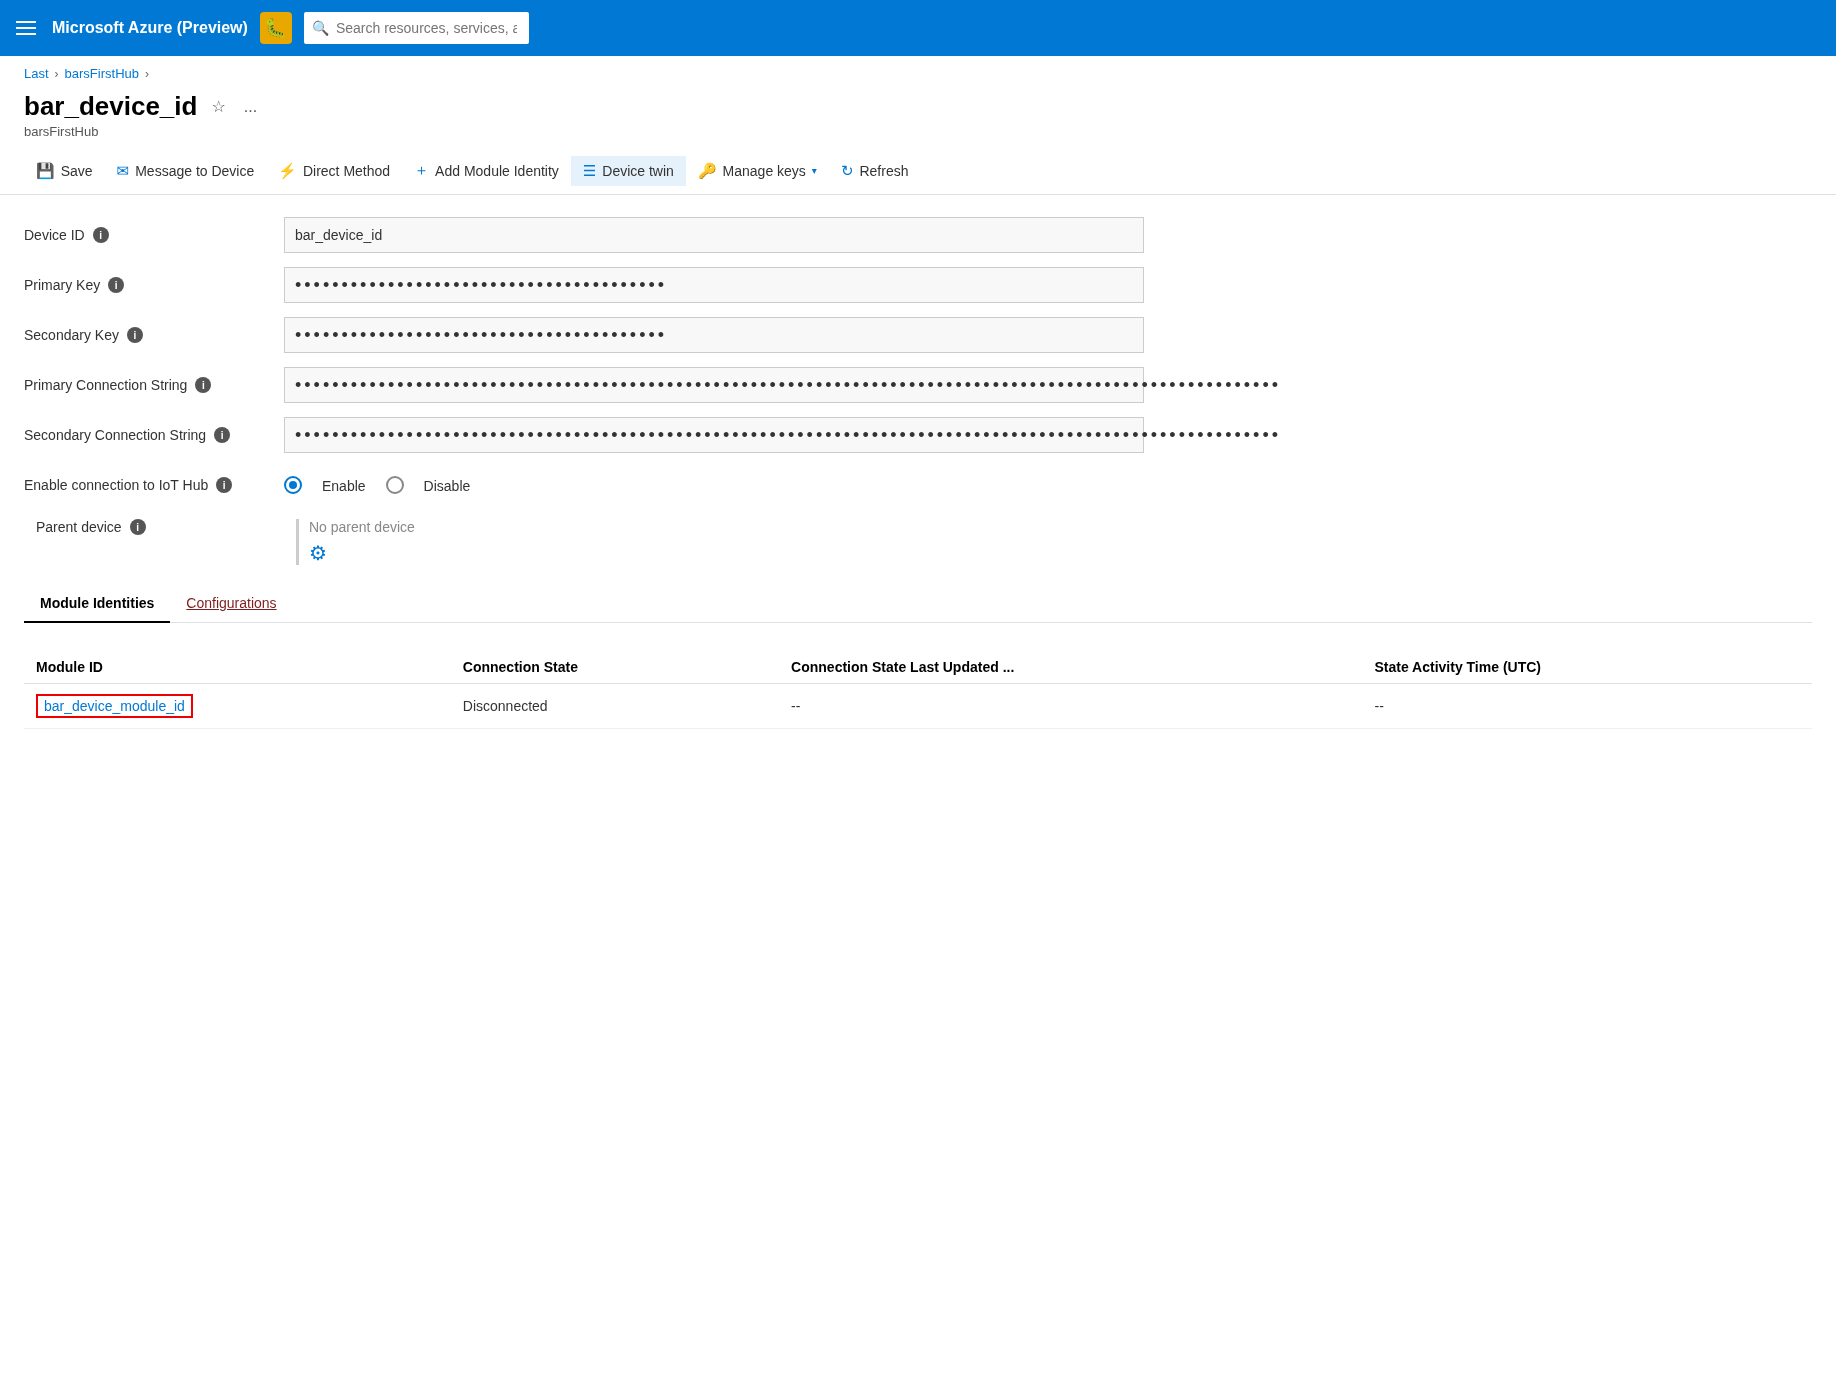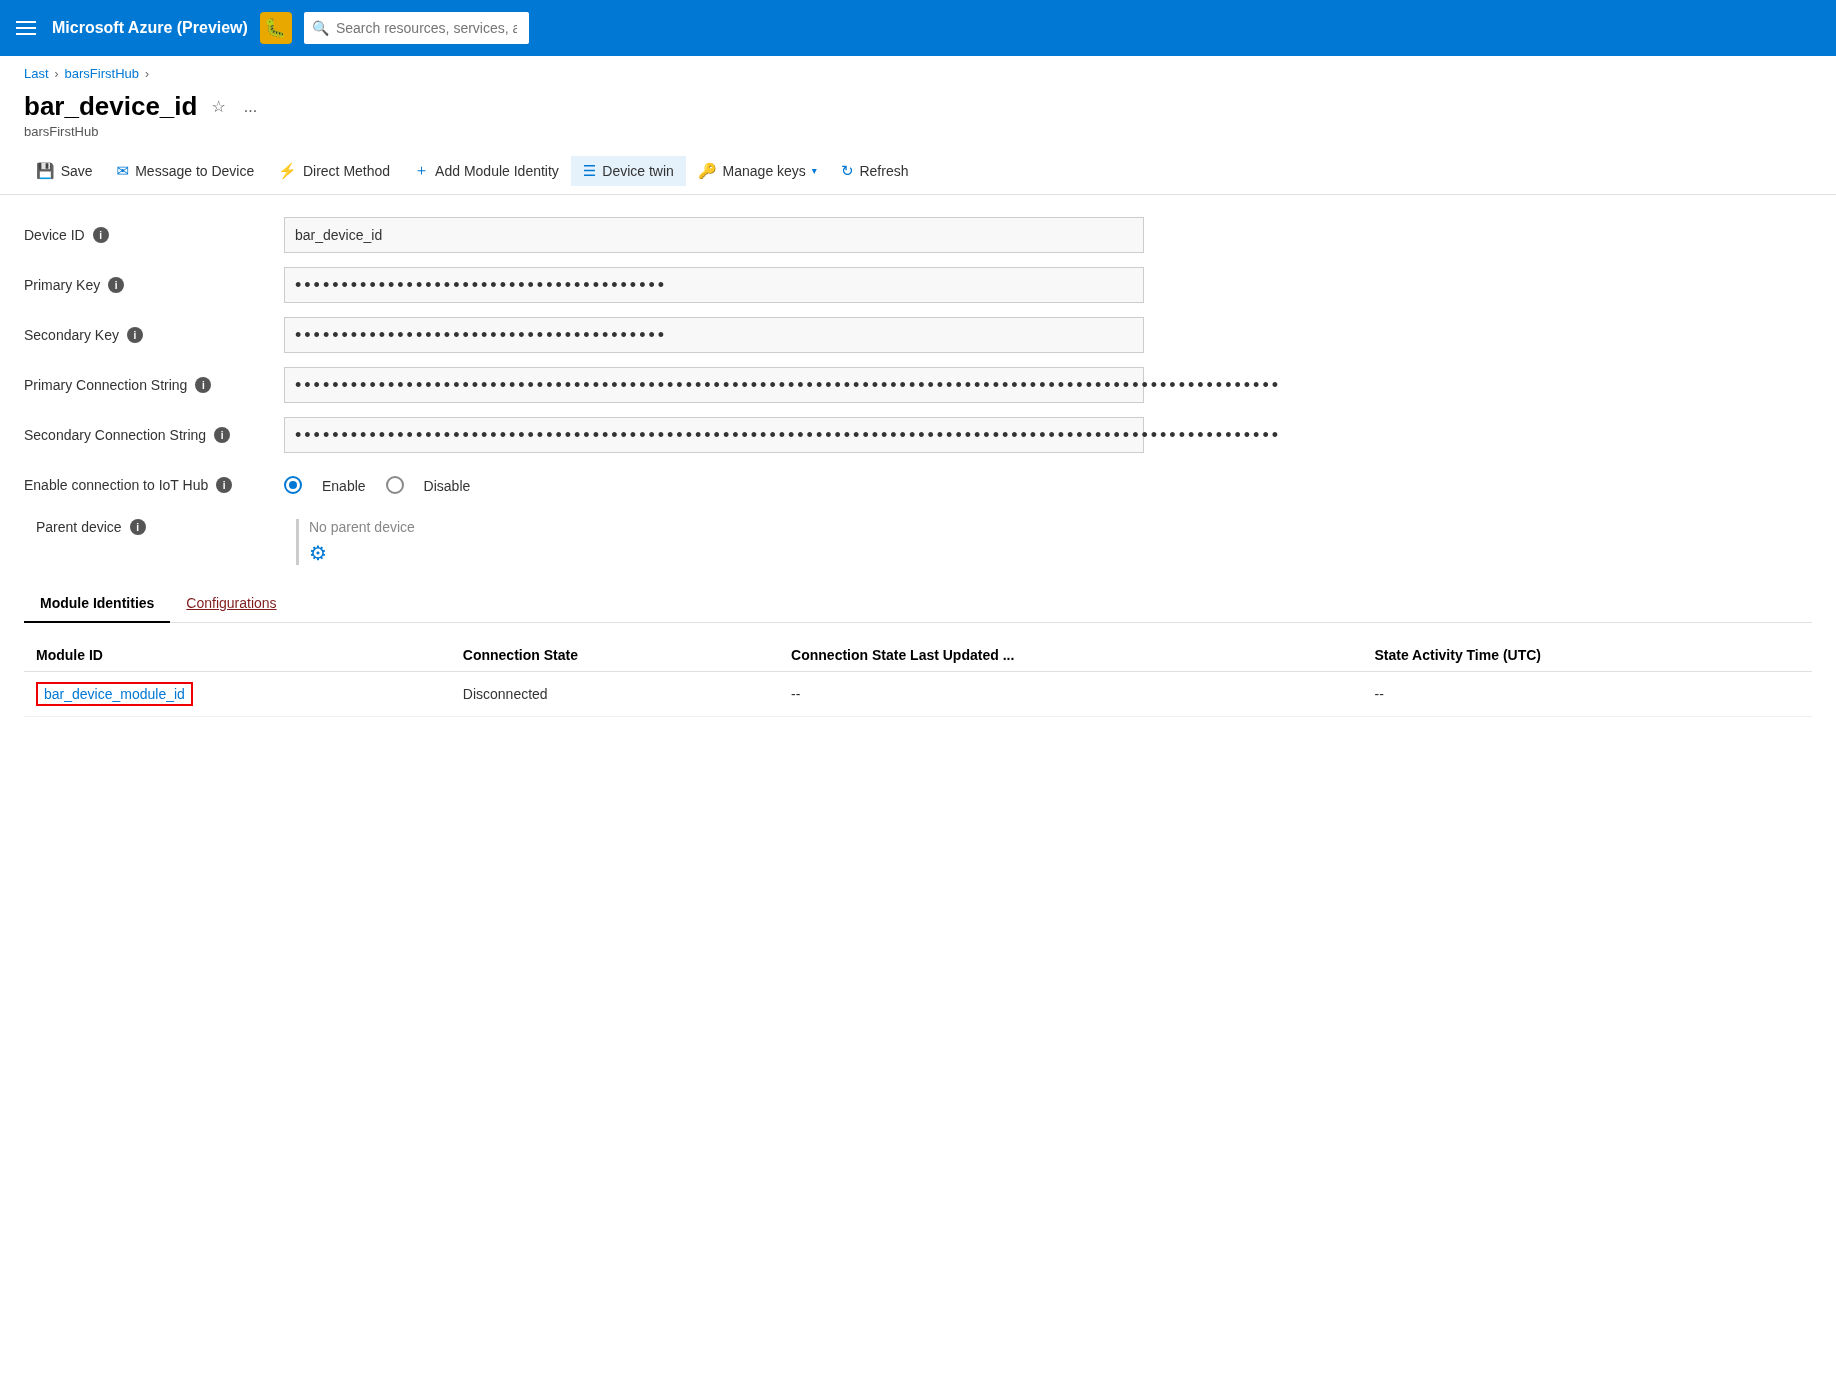--- a/index.html
+++ b/index.html
@@ -247,21 +247,21 @@
       font-size: 20px;
       cursor: pointer;
     }
 
     
     .section-tabs {
       display: flex;
       gap: 0;
       border-bottom: 1px solid #e0e0e0;
       margin-top: 20px;
-      margin-bottom: 16px;
+      margin-bottom: 28px;
     }
     .section-tab {
       padding: 10px 16px;
       font-size: 14px;
       cursor: pointer;
       border: none;
       background: transparent;
       color: #555;
       border-bottom: 2px solid transparent;
       margin-bottom: -1px;

